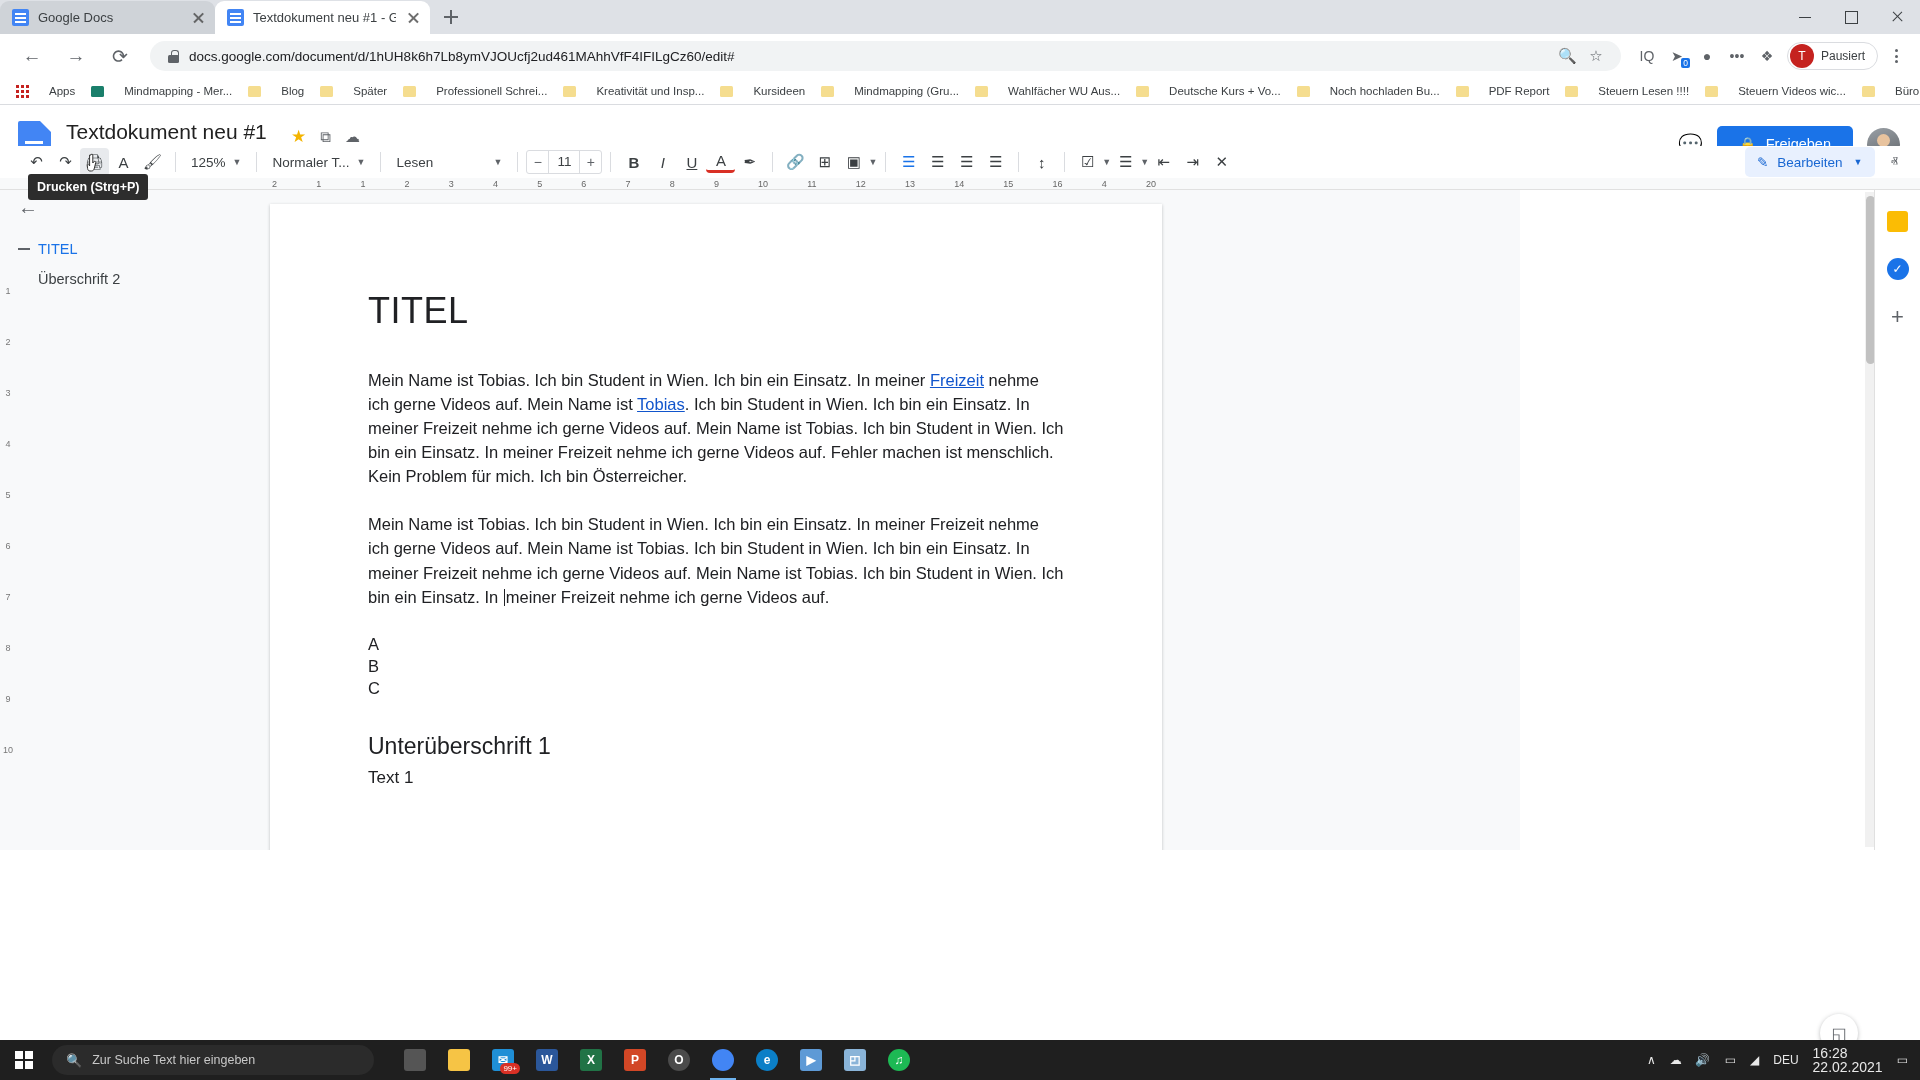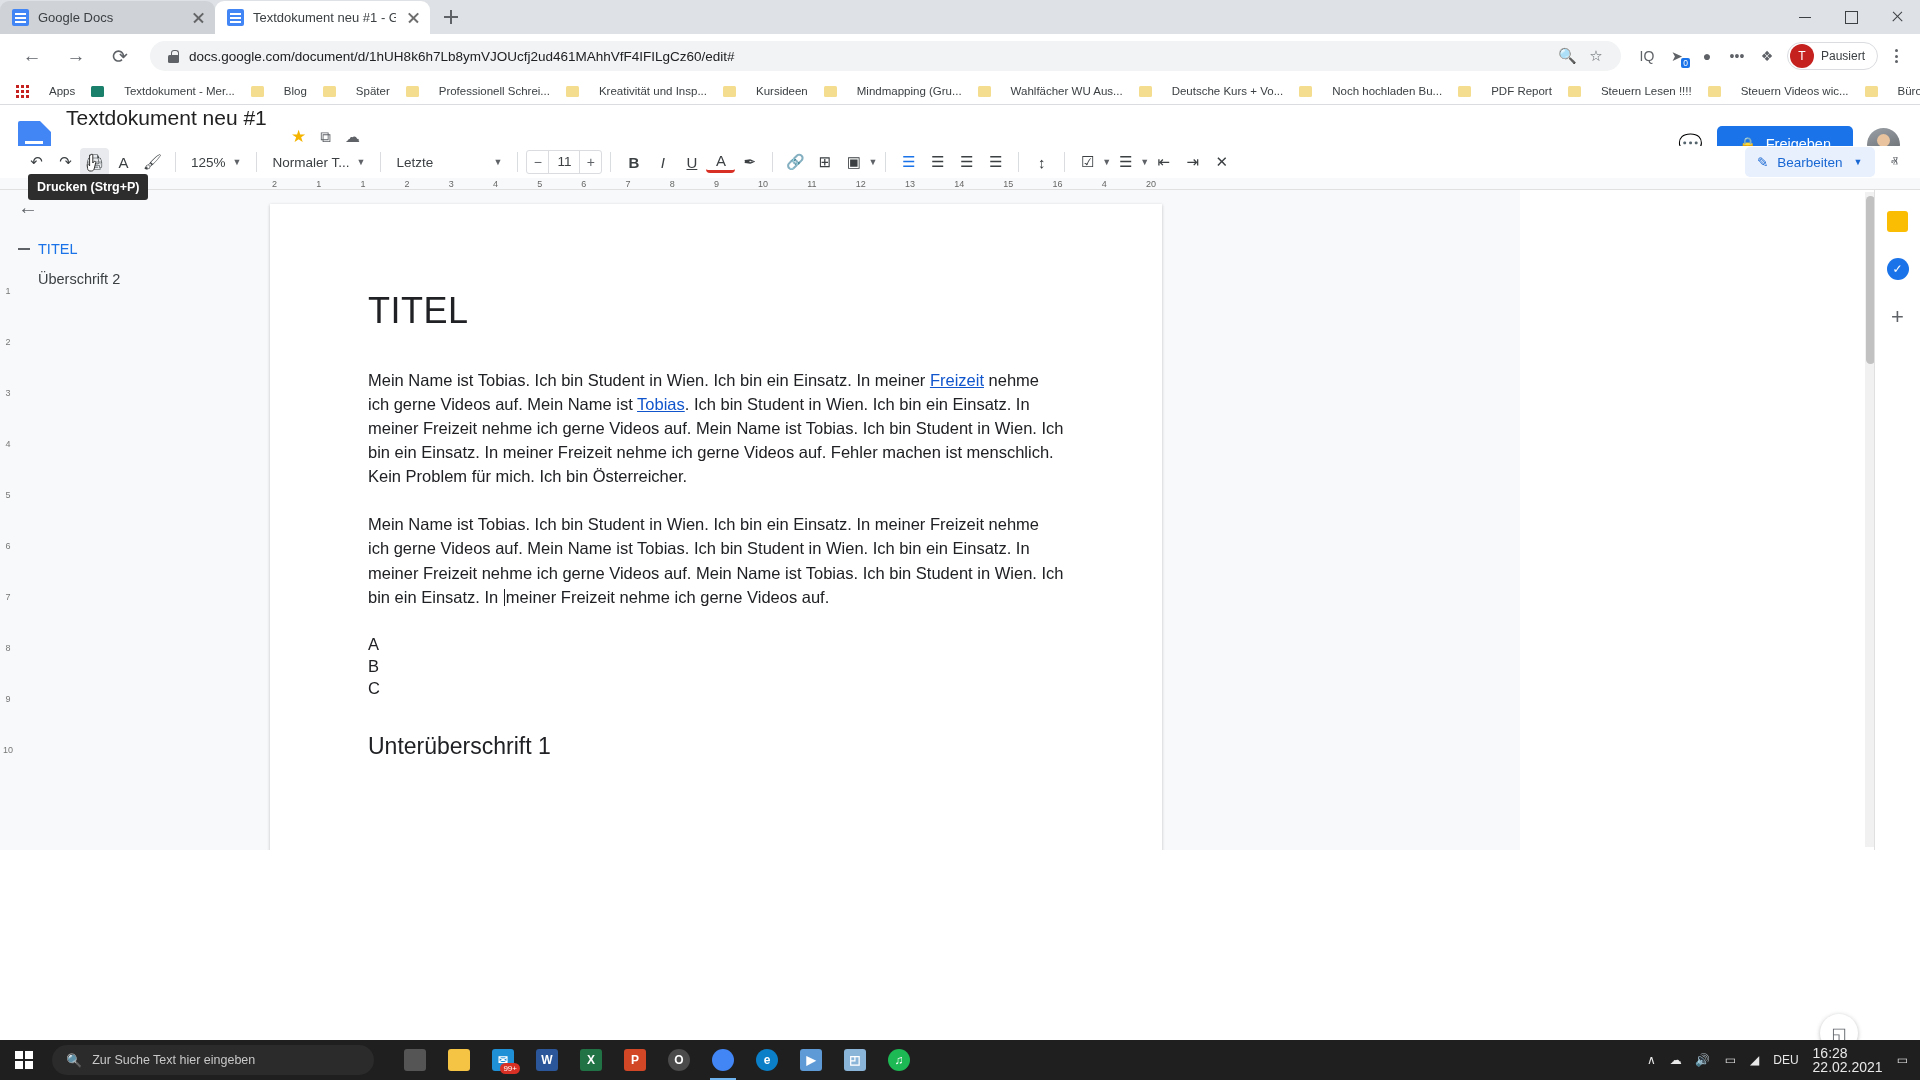--- a/index.html
+++ b/index.html
@@ -154,21 +154,21 @@
   }
   .docs-logo::before {
     content:""; position:absolute; right:0; top:0;
     border-left: 11px solid transparent; border-top: 11px solid #fff;
   }
   .docs-logo::after {
     content:""; position:absolute; left:7px; top:20px; width:18px; height:2.5px;
     background:#fff; box-shadow: 0 6px 0 #fff, 0 12px 0 #fff;
   }
   .doc-title {
-    position: absolute; left: 66px; top: 0; font-size: 21px;
+    position: absolute; left: 66px; top: 14px; font-size: 21px;
     color: #212121; font-weight: 400;
   }
   .title-icons { position:absolute; left: 291px; top: 20px; display:flex; gap: 14px; align-items:center; }
   .ic-star { color:#f4b400; font-size: 17px; }
   .ic-move, .ic-cloud { color:#5f6368; font-size: 15px; }
   .menubar {
     position: absolute; left: 64px; top: 46px; display: flex; align-items: center; gap: 0;
   }
   .menu-item {
     font-size: 14.5px; color: #3c4043; padding: 3px 9px; border-radius: 4px; white-space: nowrap;
@@ -445,21 +445,21 @@
         <i></i>
         <i></i>
         <i></i>
         <i></i>
         <i></i>
     </span>
     <span>Apps</span>
   </div>
   <div class="bm">
     <span class="bm-folder" style="background:#1a7f6b"></span>
-    <span>Textdokument - Mer...</span>
+    <span>Mindmapping - Mer...</span>
   </div>
   <div class="bm">
     <span class="bm-folder"></span>
     <span>Blog</span>
   </div>
   <div class="bm">
     <span class="bm-folder"></span>
     <span>Später</span>
   </div>
   <div class="bm">
@@ -549,21 +549,21 @@
     <span>125%</span>
     <span class="caret">▼</span>
   </span>
   <span class="tb-sep"></span>
   <span class="tb-select" style="min-width:92px">
     <span>Normaler T...</span>
     <span class="caret">▼</span>
   </span>
   <span class="tb-sep"></span>
   <span class="tb-select" style="min-width:120px; justify-content:space-between">
-    <span>Letzte</span>
+    <span>Lesen</span>
     <span class="caret">▼</span>
   </span>
   <span class="tb-sep"></span>
   <span class="fontsize-box">
     <span class="fs-btn">−</span>
     <span class="fs-val">11</span>
     <span class="fs-btn">+</span>
   </span>
   <span class="tb-sep"></span>
   <span class="tb-btn" style="font-weight:bold">B</span>
@@ -654,20 +654,21 @@
       </div>
       <div class="doc-p">
         <span>Mein Name ist Tobias. Ich bin Student in Wien. Ich bin ein Einsatz. In meiner Freizeit nehme ich gerne Videos auf. Mein Name ist Tobias. Ich bin Student in Wien. Ich bin ein Einsatz. In meiner Freizeit nehme ich gerne Videos auf. Mein Name ist Tobias. Ich bin Student in Wien. Ich bin ein Einsatz. In </span><span class="caret-bar"></span><span>meiner Freizeit nehme ich gerne Videos auf.</span>
       </div>
       <div class="doc-list">
         <div>A</div>
         <div>B</div>
         <div>C</div>
       </div>
       <div class="doc-h3">Unterüberschrift 1</div>
+      <div class="doc-t">Text 1</div>
     </div>
   </div>
 </div>
 
 <div class="outline">
   <span class="outline-back">←</span>
   <div class="outline-row">
     <span class="outline-dash"></span>
     <span class="outline-l1">TITEL</span>
   </div>

